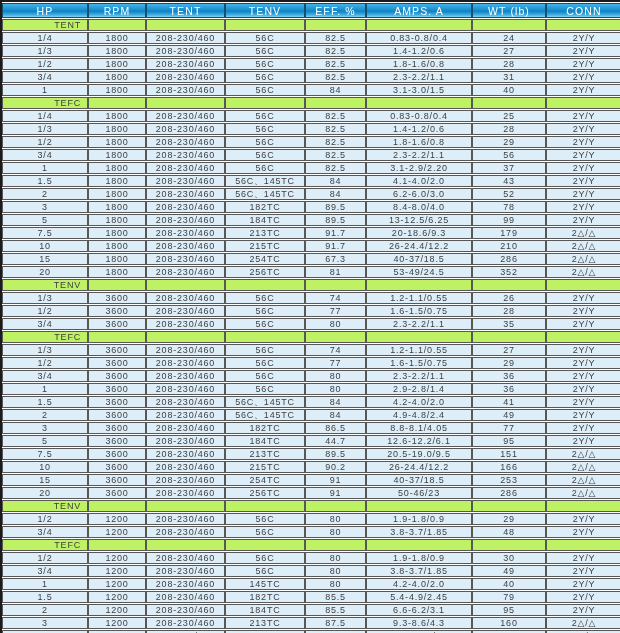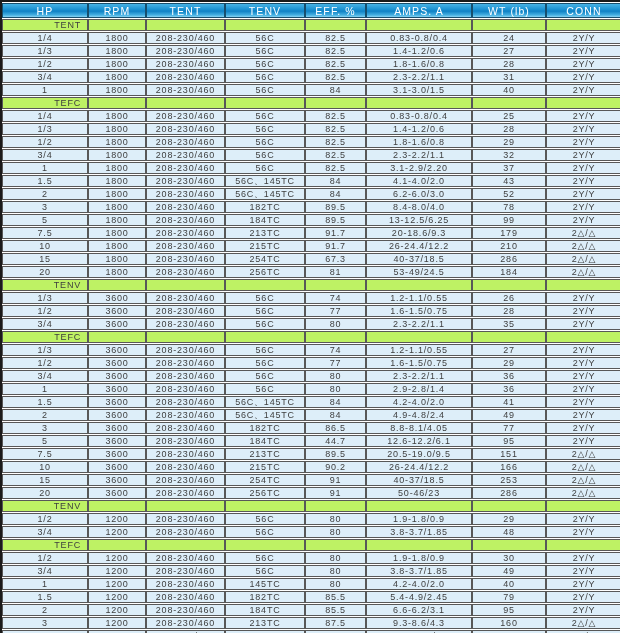--- a/index.html
+++ b/index.html
@@ -177,21 +177,21 @@
         <td>29</td>
         <td>2Y/Y</td>
       </tr>
       <tr>
         <td>3/4</td>
         <td>1800</td>
         <td>208-230/460</td>
         <td>56C</td>
         <td>82.5</td>
         <td>2.3-2.2/1.1</td>
-        <td>32</td>
+        <td>56</td>
         <td>2Y/Y</td>
       </tr>
       <tr>
         <td>1</td>
         <td>1800</td>
         <td>208-230/460</td>
         <td>56C</td>
         <td>82.5</td>
         <td>3.1-2.9/2.20</td>
         <td>37</td>
@@ -267,21 +267,21 @@
         <td>286</td>
         <td>2△/△</td>
       </tr>
       <tr>
         <td>20</td>
         <td>1800</td>
         <td>208-230/460</td>
         <td>256TC</td>
         <td>81</td>
         <td>53-49/24.5</td>
-        <td>184</td>
+        <td>352</td>
         <td>2△/△</td>
       </tr>
       <tr class="section-row">
         <td class="section-label">TENV</td>
         <td></td>
         <td></td>
         <td></td>
         <td></td>
         <td></td>
         <td></td>

